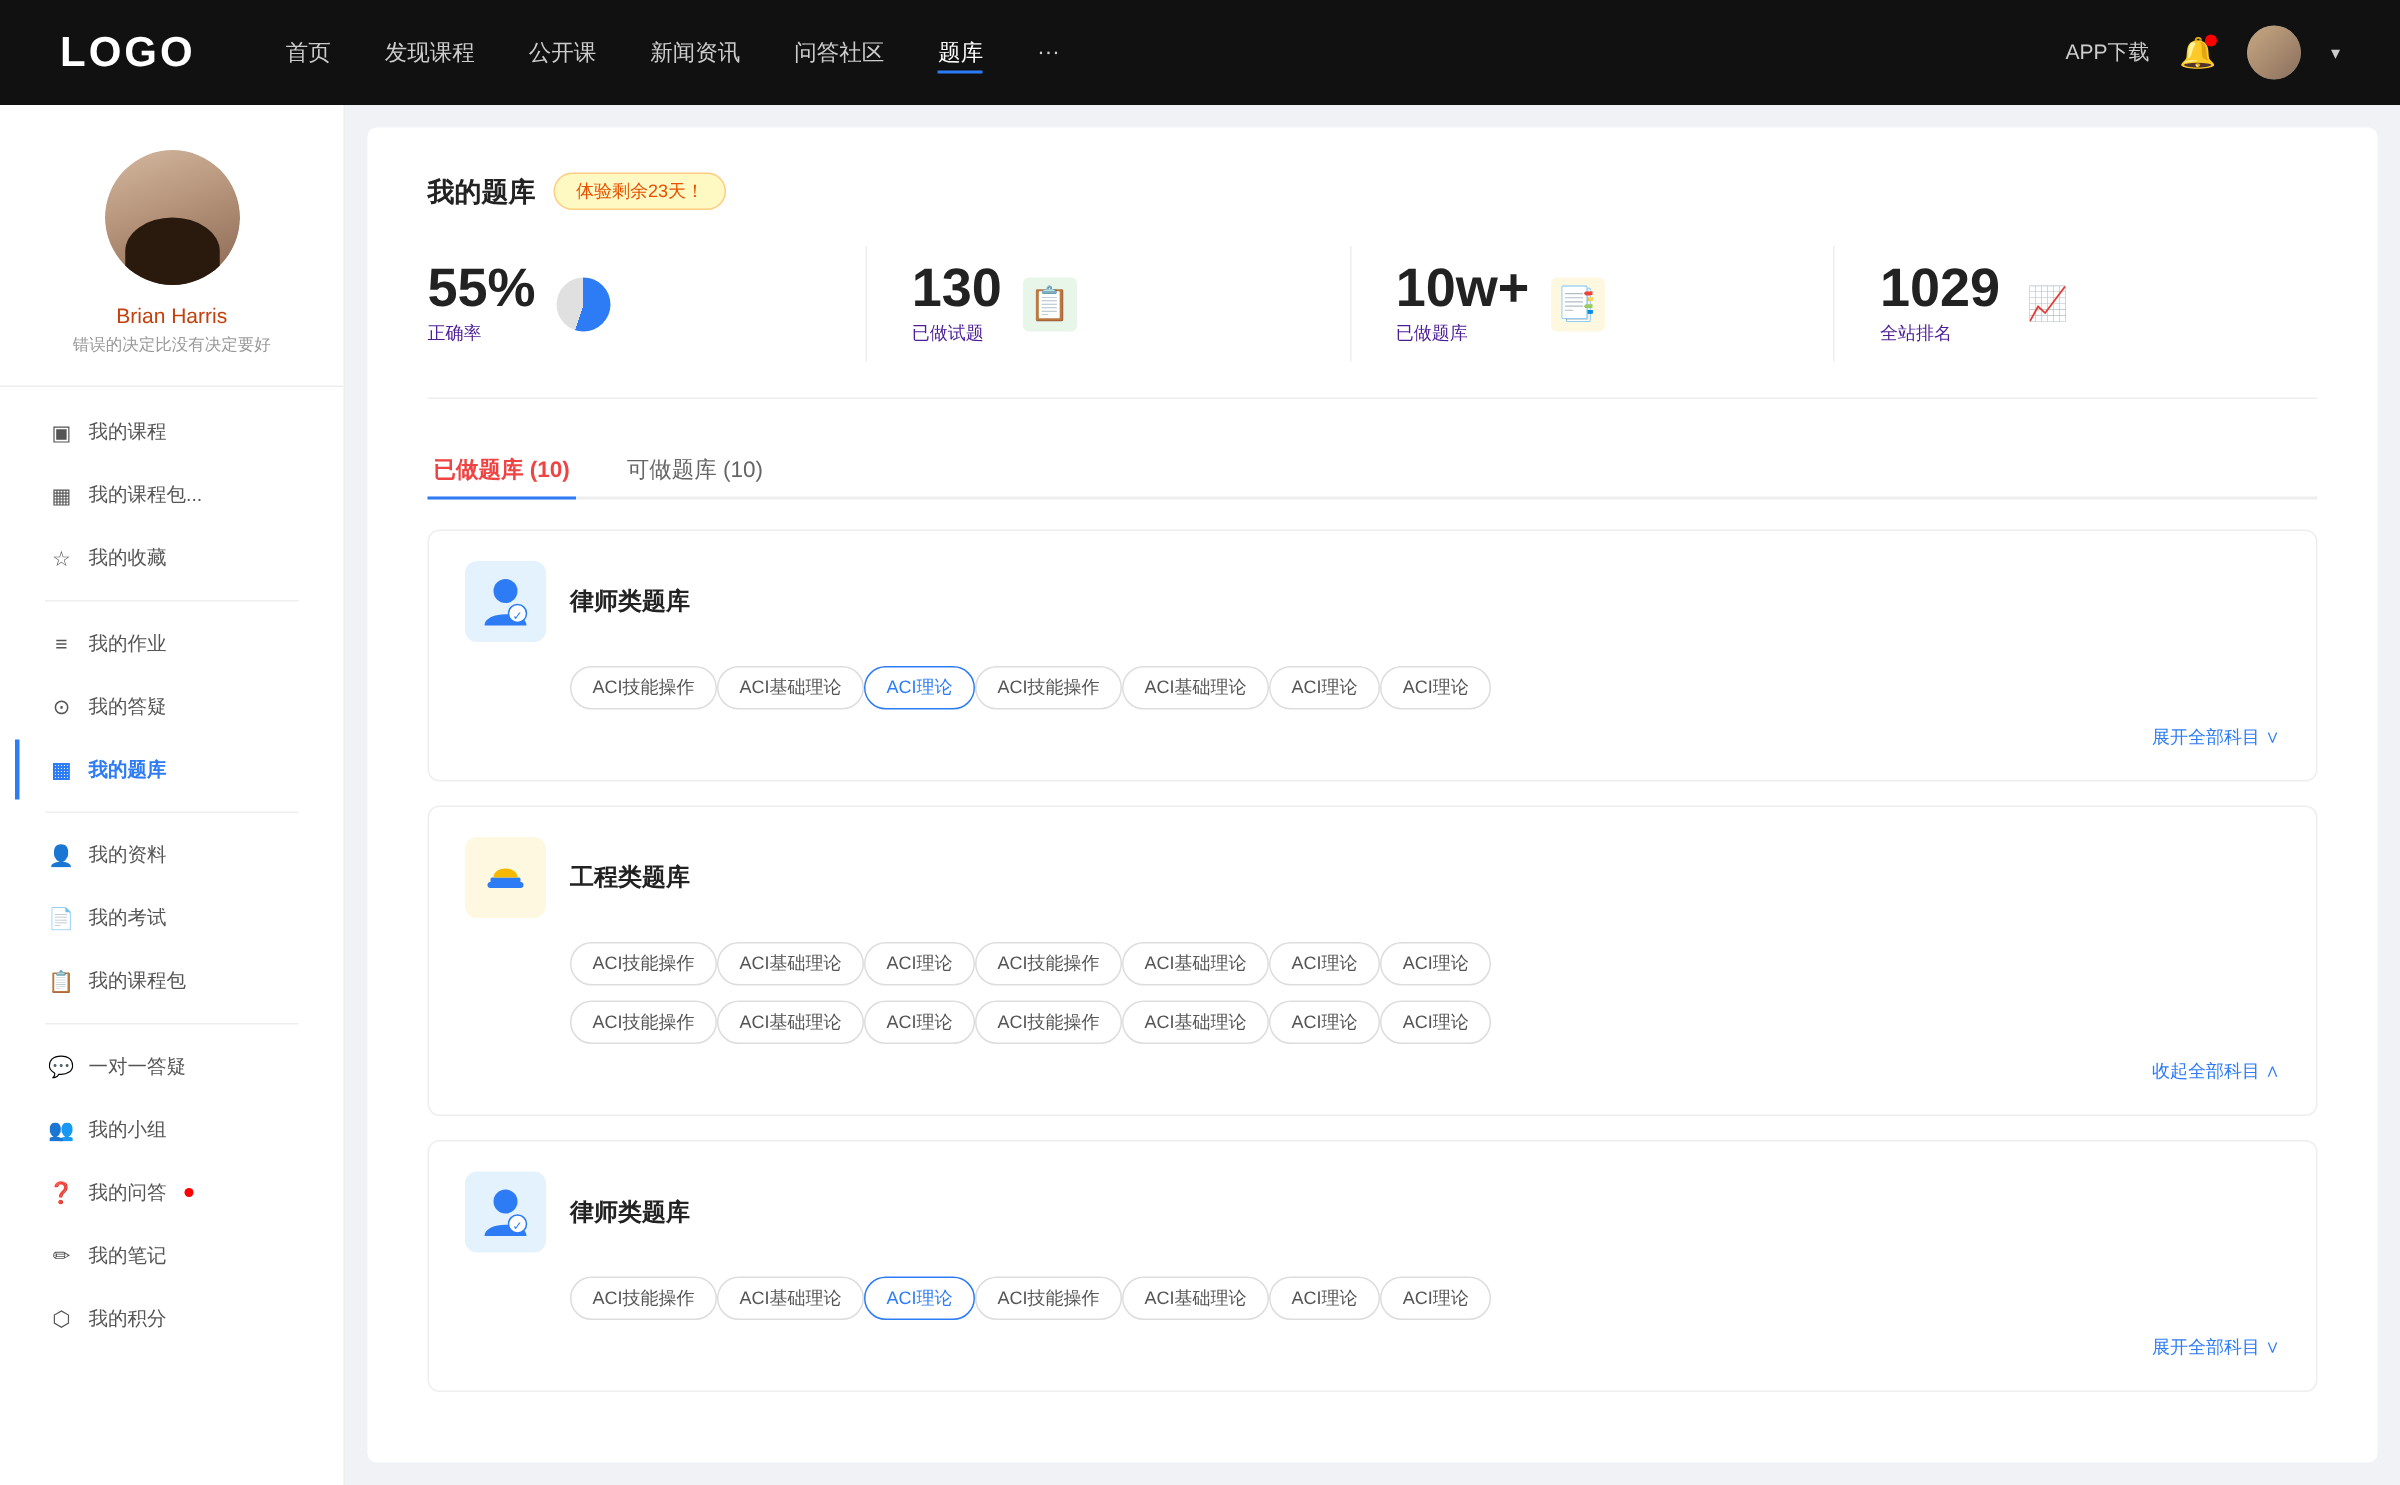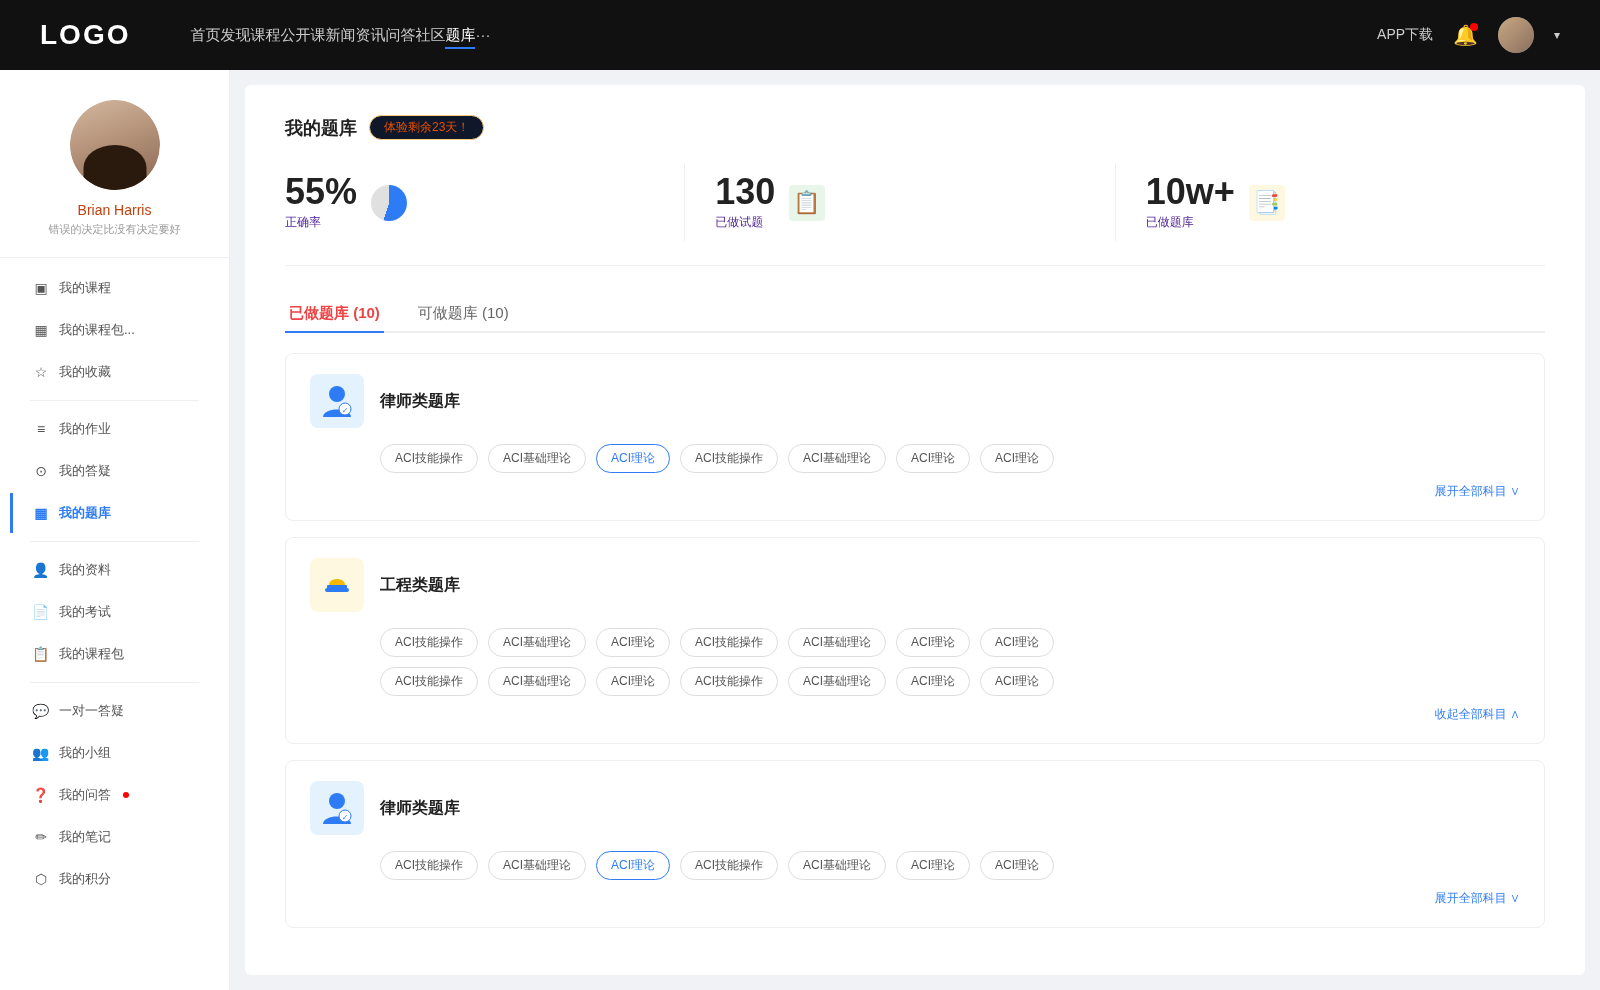--- a/index.html
+++ b/index.html
@@ -16,20 +16,21 @@
     }
     .navbar-logo {
       color: #fff;
       font-size: 28px;
       font-weight: bold;
       margin-right: 60px;
       letter-spacing: 2px;
     }
     .navbar-links {
       display: flex;
+      gap: 36px;
       flex: 1;
     }
     .navbar-link {
       color: #ccc;
       font-size: 15px;
       cursor: pointer;
       padding: 4px 0;
       position: relative;
     }
     .navbar-link.active {
@@ -180,21 +181,21 @@
       align-items: center;
       gap: 12px;
       margin-bottom: 24px;
     }
     .page-title {
       font-size: 18px;
       font-weight: 600;
       color: #222;
     }
     .trial-badge {
-      background: #0f172a;
+      background: #fef9c3;
       color: #e65100;
       border: 1px solid #ffcc80;
       border-radius: 20px;
       padding: 3px 14px;
       font-size: 12px;
     }
 
     
     .stats-row {
       display: flex;
@@ -275,21 +276,20 @@
       position: relative;
     }
     .quiz-title {
       font-size: 16px;
       font-weight: 600;
       color: #222;
     }
     .quiz-tags {
       display: flex;
       flex-wrap: wrap;
-      gap: 10px;
       margin-left: 70px;
     }
     .quiz-tag {
       padding: 5px 14px;
       border: 1px solid #ddd;
       border-radius: 20px;
       font-size: 12px;
       color: #555;
       cursor: pointer;
     }
@@ -452,20 +452,27 @@
       </div>
 
       <div class="stat-block">
         <div class="stat-text">
           <span class="stat-number">10w+</span>
           <span class="stat-label">已做题库</span>
         </div>
         <div class="stat-icon" style="background:#fff8e1;color:#fb8c00;font-size:22px;border-radius:4px;width:36px;height:36px;display:flex;align-items:center;justify-content:center;">📑</div>
       </div>
 
+      <div class="stat-block">
+        <div class="stat-text">
+          <span class="stat-number">1029</span>
+          <span class="stat-label">全站排名</span>
+        </div>
+        <div class="stat-icon" style="background:#fff;color:#e53935;font-size:22px;border-radius:4px;width:36px;height:36px;display:flex;align-items:center;justify-content:center;">📈</div>
+      </div>
     </div>
 
     <div class="tabs">
       <span class="tab active">已做题库 (10)</span>
       <span class="tab">可做题库 (10)</span>
     </div>
 
     <div class="quiz-section">
       <div class="quiz-header">
         <div class="quiz-icon">

